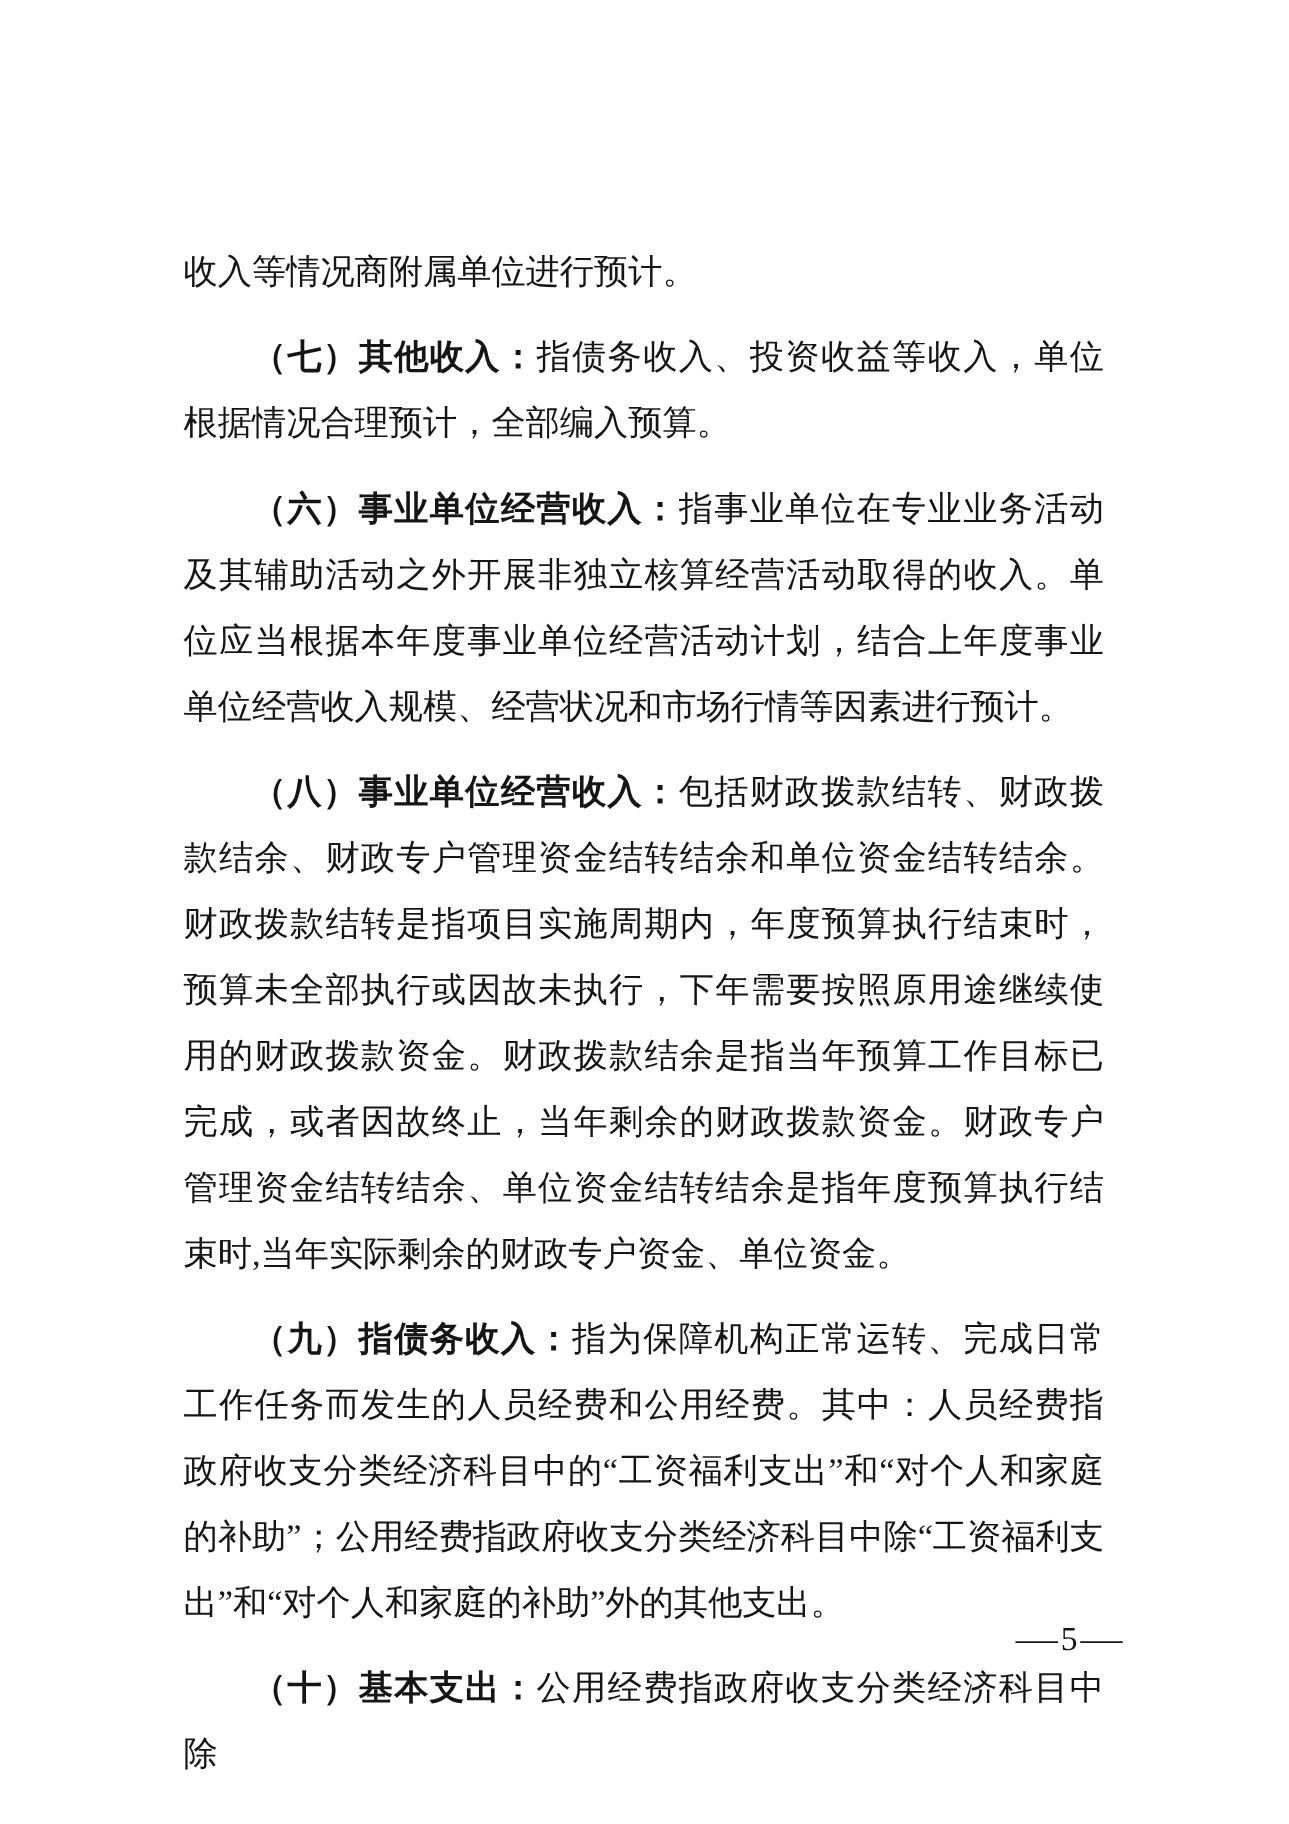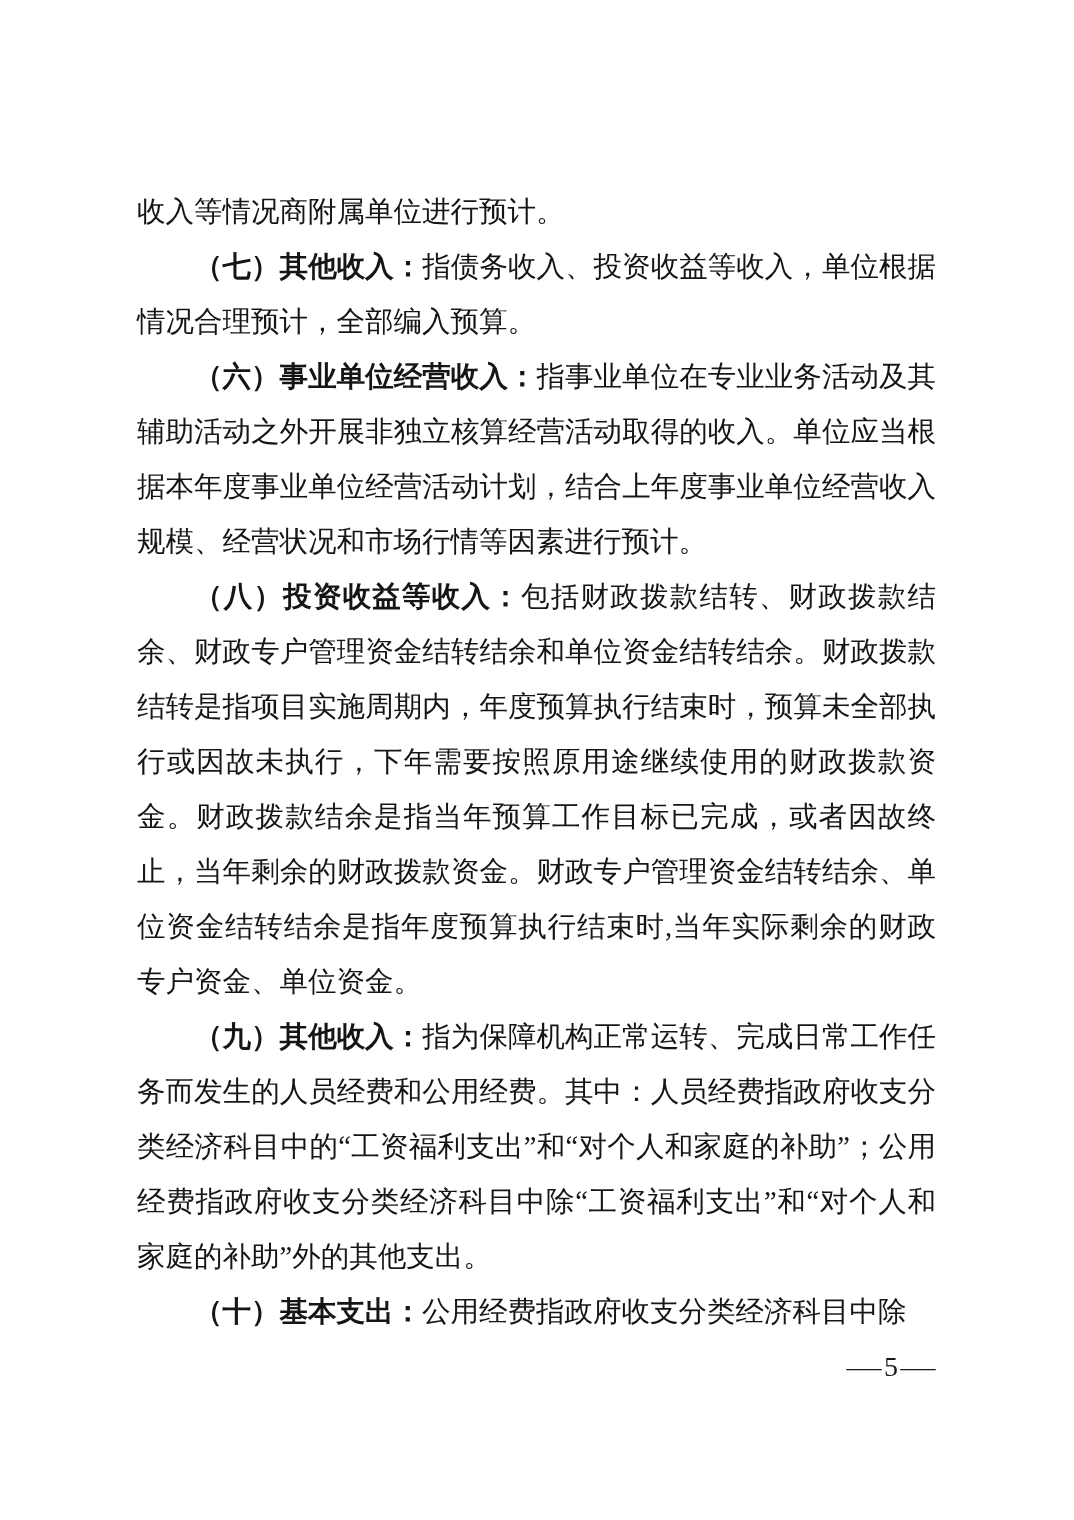--- a/index.html
+++ b/index.html
@@ -20,21 +20,21 @@
     left: 137px;
     top: 184px;
     width: 799px;
     color: #151515;
     font-size: 28.5px;
     line-height: 55px;
     text-align: justify;
     text-justify: inter-ideograph;
   }
   .content p {
-    margin: 0;
+    margin: 16px;
     padding: 0;
   }
   .content p.indent {
     text-indent: 2em;
   }
   .lead {
     font-weight: 700;
   }
   .footer {
     position: absolute;
@@ -57,23 +57,23 @@
 <div class="page">
 
   <div class="content">
 
     <p><span>收入等情况商附属单位进行预计。</span></p>
 
     <p class="indent"><span class="lead">（七）其他收入：</span><span>指债务收入、投资收益等收入，单位根据情况合理预计，全部编入预算。</span></p>
 
     <p class="indent"><span class="lead">（六）事业单位经营收入：</span><span>指事业单位在专业业务活动及其辅助活动之外开展非独立核算经营活动取得的收入。单位应当根据本年度事业单位经营活动计划，结合上年度事业单位经营收入规模、经营状况和市场行情等因素进行预计。</span></p>
 
-    <p class="indent"><span class="lead">（八）投资收益等收入：</span><span>包括财政拨款结转、财政拨款结余、财政专户管理资金结转结余和单位资金结转结余。财政拨款结转是指项目实施周期内，年度预算执行结束时，预算未全部执行或因故未执行，下年需要按照原用途继续使用的财政拨款资金。财政拨款结余是指当年预算工作目标已完成，或者因故终止，当年剩余的财政拨款资金。财政专户管理资金结转结余、单位资金结转结余是指年度预算执行结束时,当年实际剩余的财政专户资金、单位资金。</span></p>
+    <p class="indent"><span class="lead">（八）事业单位经营收入：</span><span>包括财政拨款结转、财政拨款结余、财政专户管理资金结转结余和单位资金结转结余。财政拨款结转是指项目实施周期内，年度预算执行结束时，预算未全部执行或因故未执行，下年需要按照原用途继续使用的财政拨款资金。财政拨款结余是指当年预算工作目标已完成，或者因故终止，当年剩余的财政拨款资金。财政专户管理资金结转结余、单位资金结转结余是指年度预算执行结束时,当年实际剩余的财政专户资金、单位资金。</span></p>
 
-    <p class="indent"><span class="lead">（九）其他收入：</span><span>指为保障机构正常运转、完成日常工作任务而发生的人员经费和公用经费。其中：人员经费指政府收支分类经济科目中的“工资福利支出”和“对个人和家庭的补助”；公用经费指政府收支分类经济科目中除“工资福利支出”和“对个人和家庭的补助”外的其他支出。</span></p>
+    <p class="indent"><span class="lead">（九）指债务收入：</span><span>指为保障机构正常运转、完成日常工作任务而发生的人员经费和公用经费。其中：人员经费指政府收支分类经济科目中的“工资福利支出”和“对个人和家庭的补助”；公用经费指政府收支分类经济科目中除“工资福利支出”和“对个人和家庭的补助”外的其他支出。</span></p>
 
     <p class="indent"><span class="lead">（十）基本支出：</span><span>公用经费指政府收支分类经济科目中除</span></p>
 
   </div>
 
   <div class="footer"><span class="dash">—</span><span>5</span><span class="dash">—</span></div>
 
 </div>
 
 </body></html>

